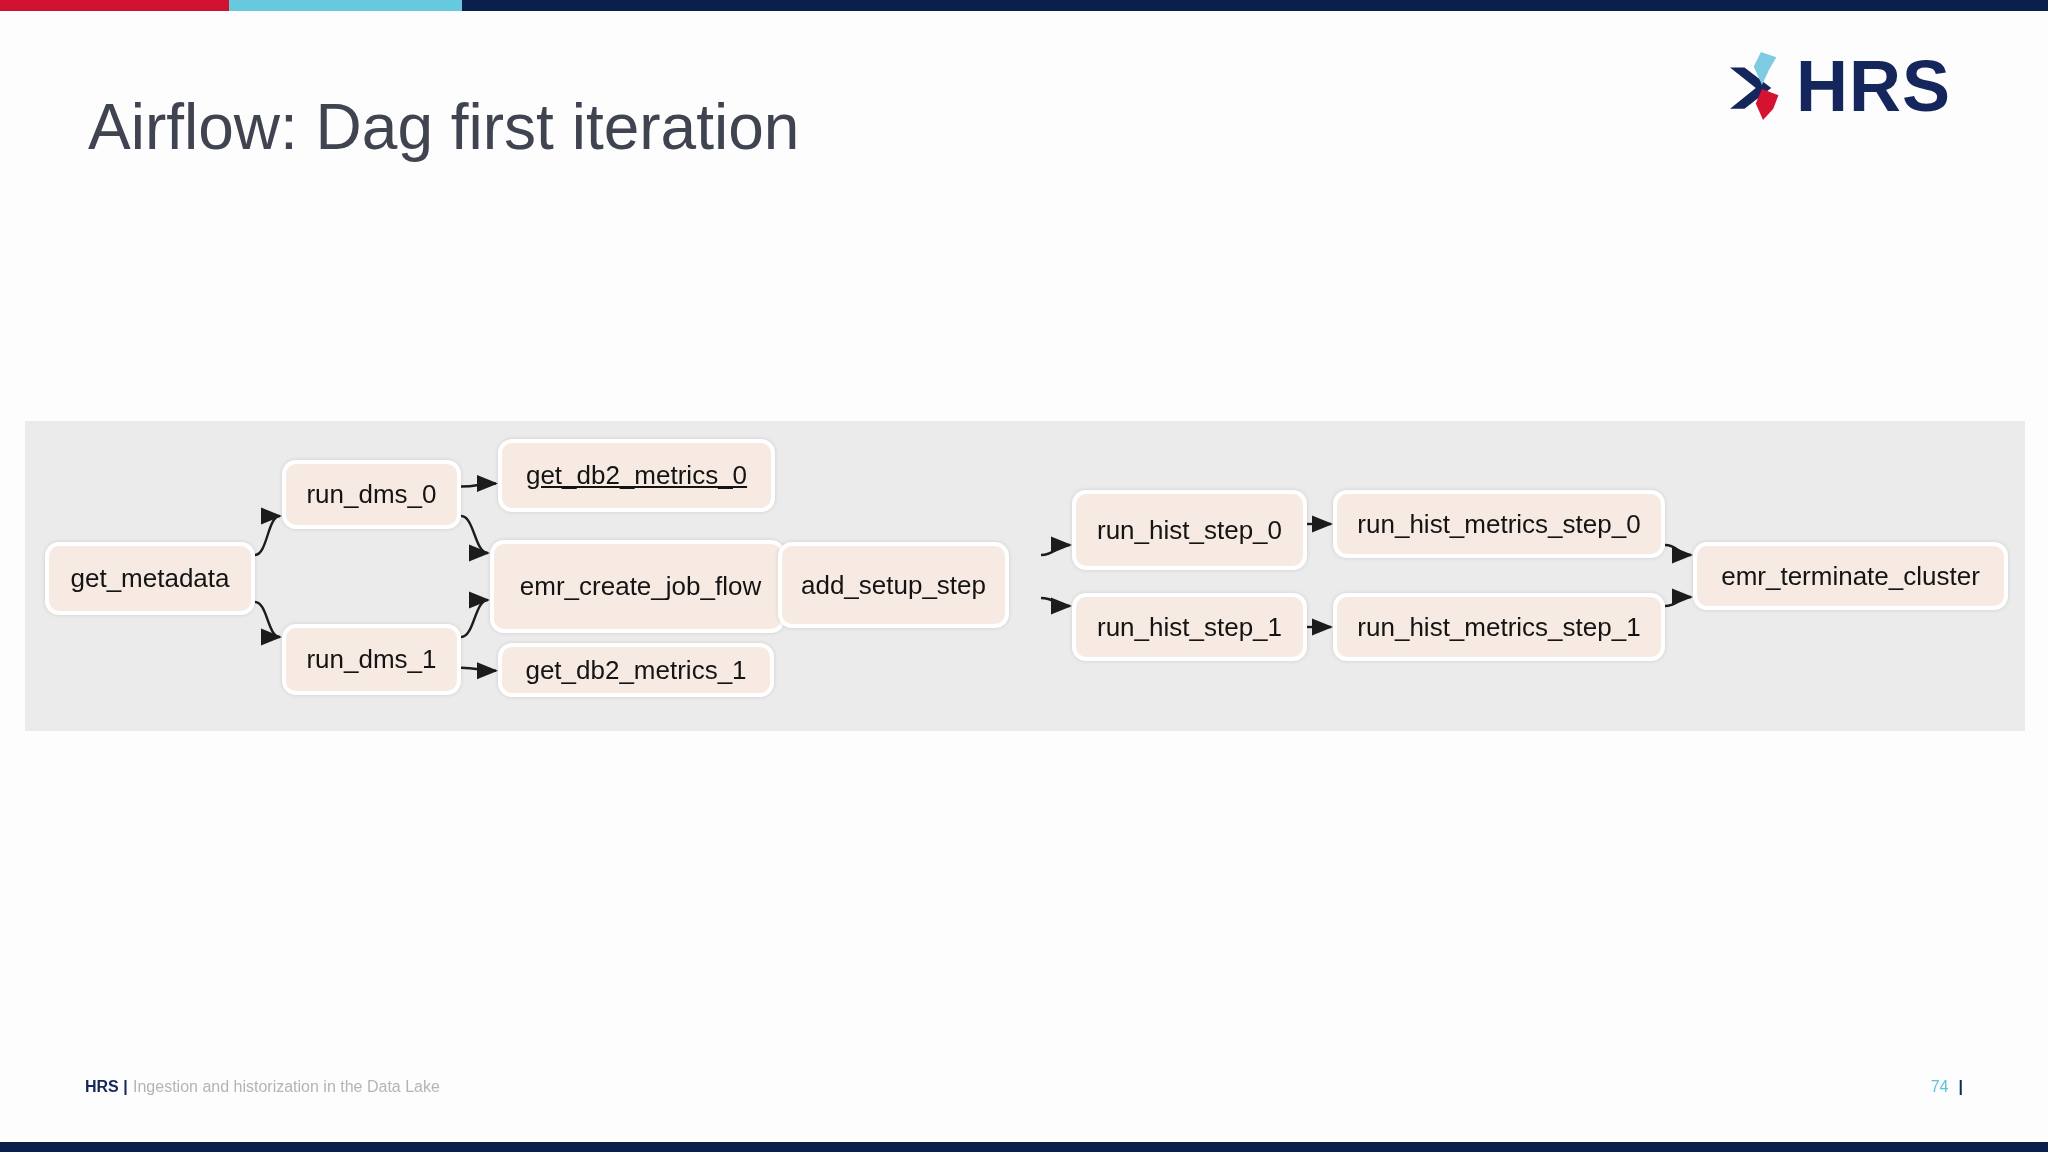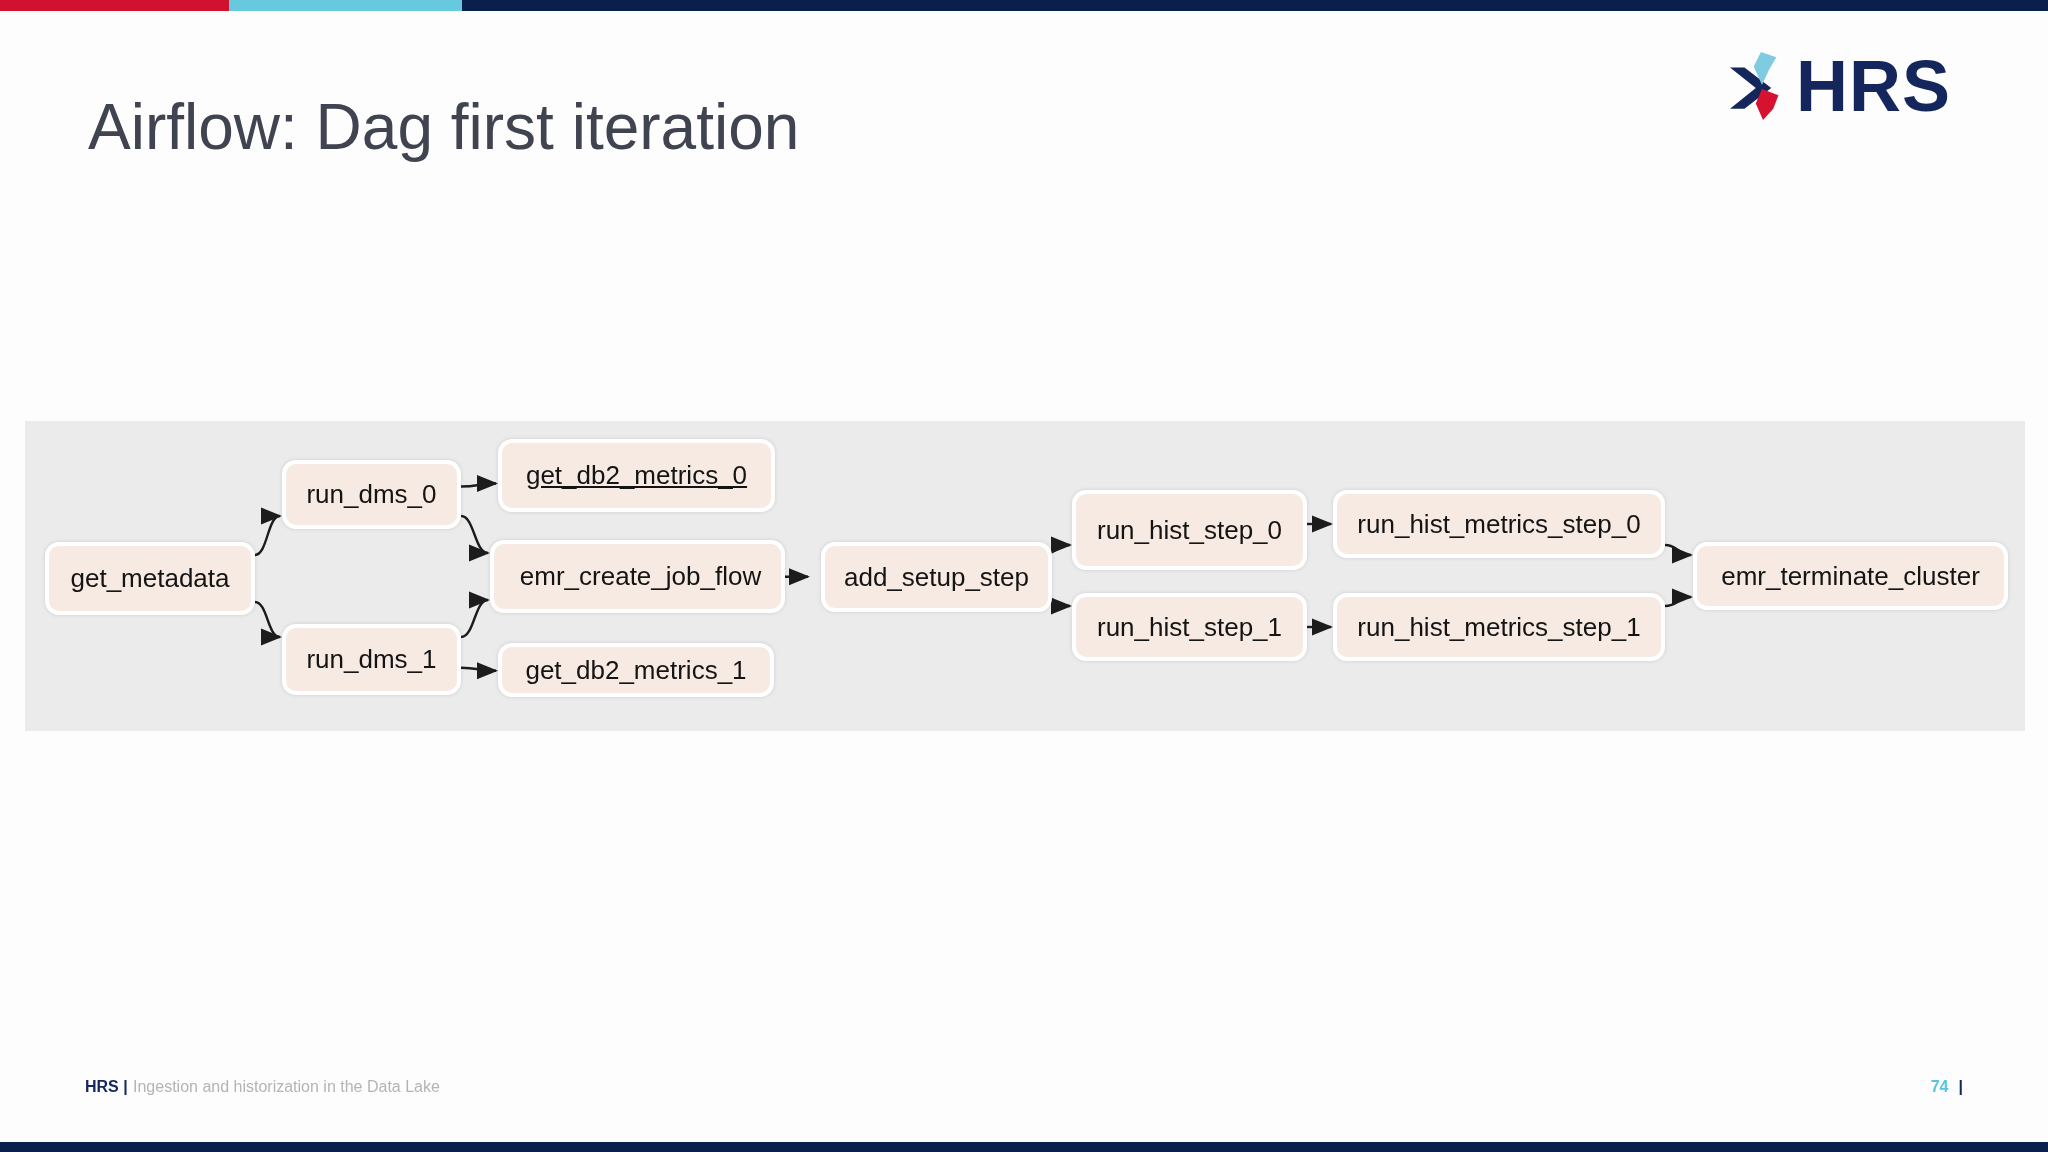--- a/index.html
+++ b/index.html
@@ -42,21 +42,21 @@
     background:#f7eae3;border:4px solid #ffffff;border-radius:14px;
     box-shadow:0 0 4px rgba(0,0,0,0.12);
     font-size:26px;color:#141414;white-space:nowrap;box-sizing:border-box;
   }
 
   
   .footer{position:absolute;left:0;top:1078px;width:2048px;height:24px;font-size:16px;}
   .footer-brand{position:absolute;left:85px;top:0;font-weight:700;color:#14265c;}
   .footer-subtitle{position:absolute;left:133px;top:0;color:#b4b4b4;font-weight:400;}
   .footer-page{position:absolute;right:85px;top:0;display:flex;gap:10px;align-items:baseline;}
-  .page-number{color:#56c5dd;font-weight:700;}
+  .page-number{color:#56c5dd;font-weight:400;}
   .page-divider{color:#14265c;font-weight:700;}
 
   
   .bottombar{position:absolute;left:0;bottom:0;width:2048px;height:10px;background:#0b1f4d;}
 </style>
 </head>
 <body>
 
 <div class="topbar">
   <div class="seg seg-red"></div>
@@ -92,24 +92,24 @@
       <path d="M 1016,134 C 1030.5,134 1030.5,124 1045,124" fill="none" stroke="#1c1c1c" stroke-width="2.4" marker-end="url(#ah)"></path>
       <path d="M 1016,177 C 1030.5,177 1030.5,185 1045,185" fill="none" stroke="#1c1c1c" stroke-width="2.4" marker-end="url(#ah)"></path>
       <path d="M 1282,103 C 1294,103 1294,103 1306,103" fill="none" stroke="#1c1c1c" stroke-width="2.4" marker-end="url(#ah)"></path>
       <path d="M 1282,206 C 1294,206 1294,206 1306,206" fill="none" stroke="#1c1c1c" stroke-width="2.4" marker-end="url(#ah)"></path>
       <path d="M 1640,124 C 1653,124 1653,134 1666,134" fill="none" stroke="#1c1c1c" stroke-width="2.4" marker-end="url(#ah)"></path>
       <path d="M 1640,185 C 1653,185 1653,176 1666,176" fill="none" stroke="#1c1c1c" stroke-width="2.4" marker-end="url(#ah)"></path>
     </svg>
 <div class="node" style="left: 20px; top: 121px; width: 210px; height: 73px;">get_metadata</div>
     <div class="node" style="left: 257px; top: 39px; width: 179px; height: 69px;">run_dms_0</div>
     <div class="node" style="left: 473px; top: 18px; width: 277px; height: 73px; text-decoration: underline;">get_db2_metrics_0</div>
-    <div class="node" style="left: 465px; top: 119px; width: 295px; height: 73px; padding-left: 6px;">emr_create_job_flow</div>
+    <div class="node" style="left: 465px; top: 119px; width: 295px; height: 93px; padding-left: 6px;">emr_create_job_flow</div>
     <div class="node" style="left: 257px; top: 203px; width: 179px; height: 71px;">run_dms_1</div>
     <div class="node" style="left: 473px; top: 222px; width: 276px; height: 54px;">get_db2_metrics_1</div>
-    <div class="node" style="left: 796px; top: 121px; width: 231px; height: 70px;">add_setup_step</div>
+    <div class="node" style="left: 753px; top: 121px; width: 231px; height: 86px;">add_setup_step</div>
     <div class="node" style="left: 1047px; top: 69px; width: 235px; height: 80px;">run_hist_step_0</div>
     <div class="node" style="left: 1308px; top: 69px; width: 332px; height: 68px;">run_hist_metrics_step_0</div>
     <div class="node" style="left: 1047px; top: 172px; width: 235px; height: 68px;">run_hist_step_1</div>
     <div class="node" style="left: 1308px; top: 172px; width: 332px; height: 68px;">run_hist_metrics_step_1</div>
     <div class="node" style="left: 1668px; top: 121px; width: 315px; height: 68px;">emr_terminate_cluster</div>
   </div>
 
 <div class="footer">
   <span class="footer-brand">HRS |</span>
   <span class="footer-subtitle">Ingestion and historization in the Data Lake</span>

